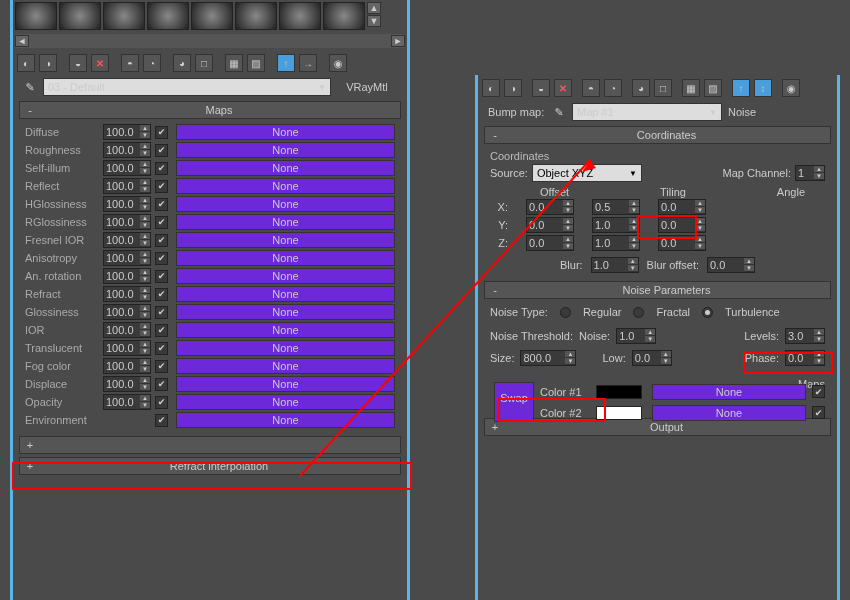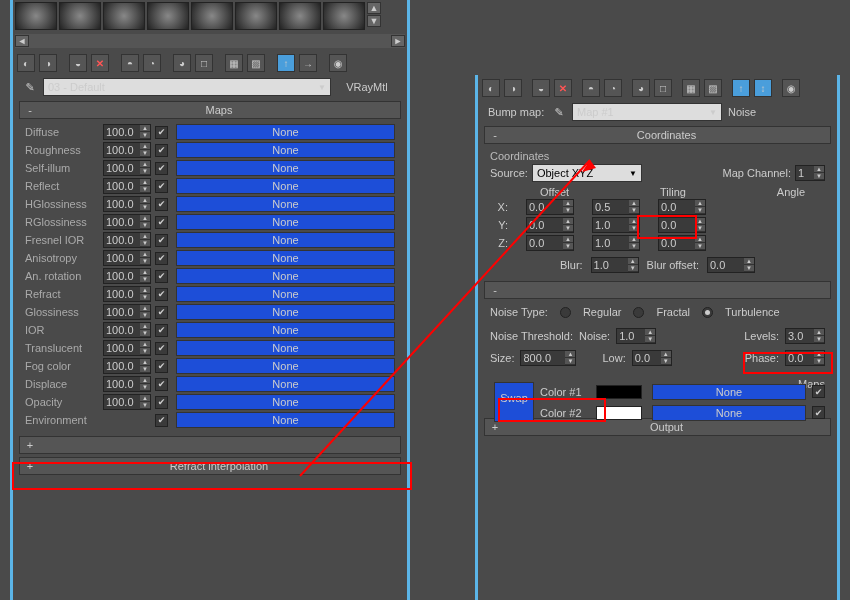--- a/index.html
+++ b/index.html
@@ -25,21 +25,21 @@
 .rollhdr .title{flex:1;text-align:center}
 .rollbody{padding:4px 6px}
 .maprow{display:flex;align-items:center;height:18px;gap:4px}
 .maprow .name{width:74px;color:#aaa}
 .spinner{display:flex;align-items:center;width:48px;height:16px;background:#3a3a3a;border:1px solid #222}
 .spinner .val{flex:1;padding:12px 2px}
 .spinner .sp{width:10px;display:flex;flex-direction:column}
 .spinner .sp div{height:7px;font-size:6px;text-align:center;line-height:6px;background:#555;cursor:pointer;border-bottom:1px solid #333}
 .chk{width:13px;height:13px;background:#3a3a3a;border:1px solid #222;cursor:pointer;display:flex;align-items:center;justify-content:center;font-size:9px}
 .chk.on::after{content:"✔";color:#ccc}
-.mapbtn{flex:1;height:16px;background:#1d4ed8;border:1px solid #333;text-align:center;line-height:14px;cursor:pointer;margin-left:4px}
+.mapbtn{flex:1;height:16px;background:#6d28d9;border:1px solid #333;text-align:center;line-height:14px;cursor:pointer;margin-left:4px}
 .sectlabel{color:#bbb;margin:2px 0}
 .coordrow{display:flex;align-items:center;gap:4px;height:18px}
 .coordrow .axis{width:18px;text-align:right}
 .colbox{width:46px;height:14px;border:1px solid #222;cursor:pointer}
 .radio{width:11px;height:11px;border-radius:50%;border:1px solid #222;background:#3a3a3a;cursor:pointer;display:inline-flex;align-items:center;justify-content:center}
 .radio.on::after{content:"";width:5px;height:5px;border-radius:50%;background:#ccc}
 .redbox{position:absolute;border:2px solid #ff0000;pointer-events:none}
 .hdrcols{display:flex;justify-content:space-between;padding:0 20px 0 50px;font-size:10px;color:#aaa}
 </style>
 </head>
@@ -464,20 +464,21 @@
               <div>▼</div>
             </span>
           </div>
       </div>
     </div>
   </div>
 
   <div class="rollout">
     <div class="rollhdr">
       <span class="pm">-</span>
+      <span class="title">Noise Parameters</span>
     </div>
     <div class="rollbody">
       <div class="coordrow" style="gap:12px">
         <span>Noise Type:</span>
         <span class="radio"></span>
         <span>Regular</span>
         <span class="radio"></span>
         <span>Fractal</span>
         <span class="radio on"></span>
         <span>Turbulence</span>

